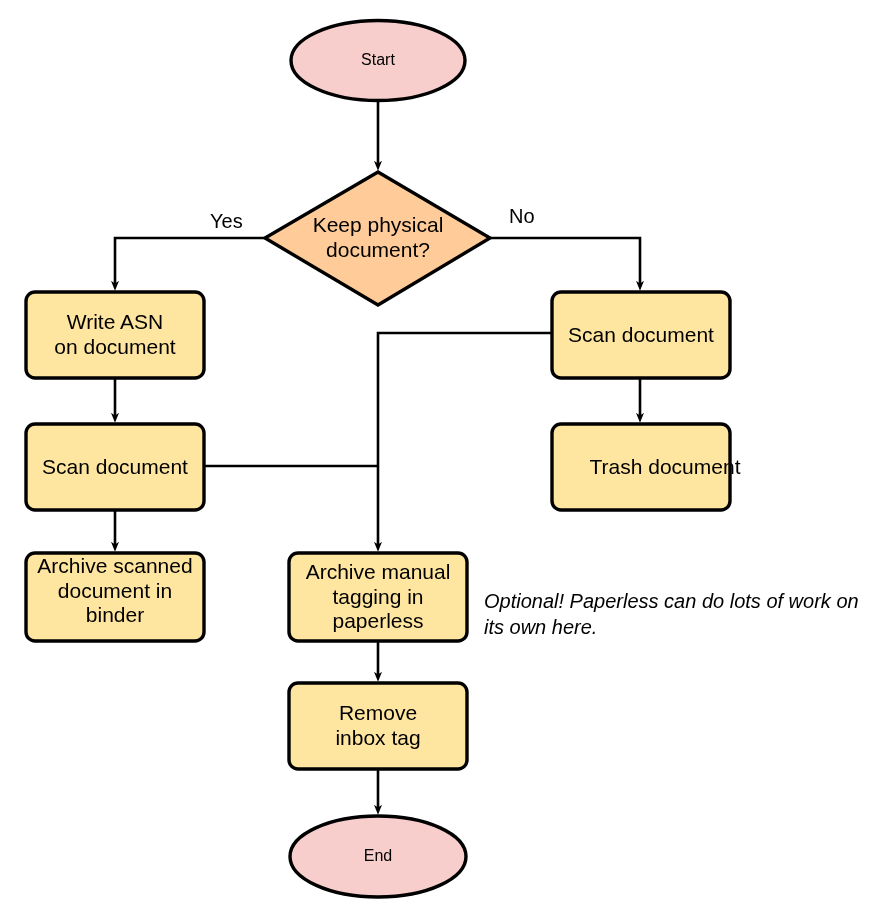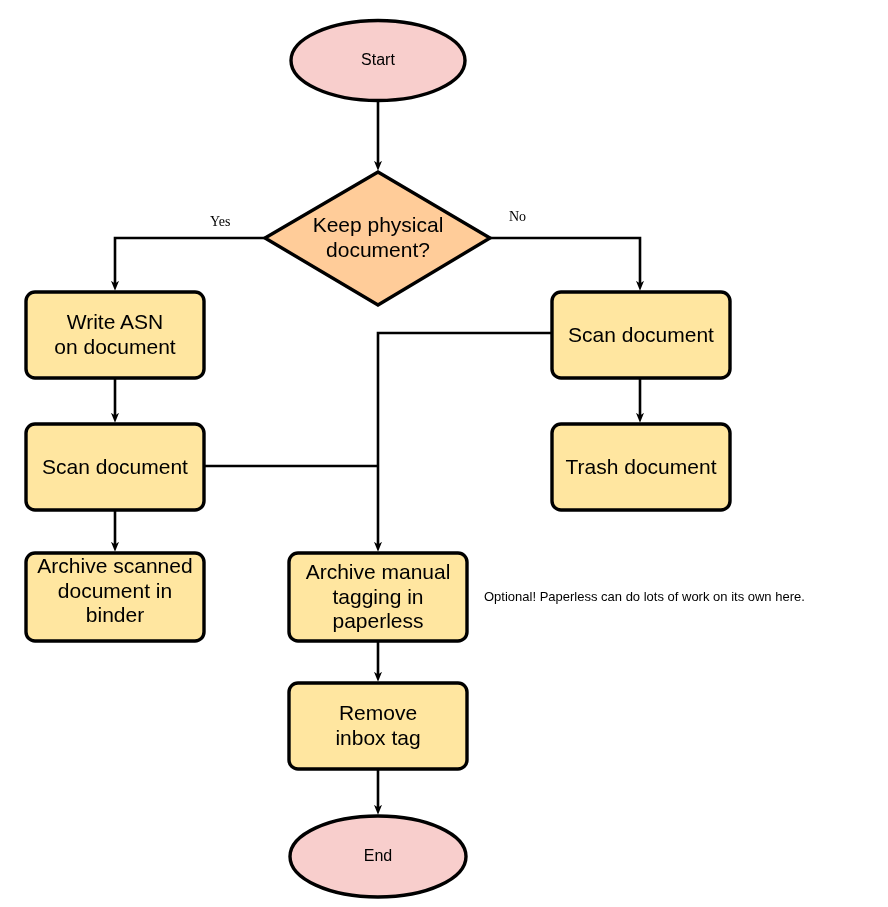--- a/index.html
+++ b/index.html
@@ -38,26 +38,26 @@
     white-space: pre-line;
     line-height: 1.18;
   }
   .node-label {
     font-size: 21px;
   }
   .terminal-label {
     font-size: 16px;
   }
   .edge-label {
-    font-size: 14px;
+    font-size: 20px;
     justify-content: flex-start;
-    font-family: Liberation Serif, serif;
   }
   .note-text {
-    font-size: 13px;
+    font-size: 20px;
+    font-style: italic;
     text-align: left;
     justify-content: flex-start;
     align-items: flex-start;
     line-height: 1.32;
   }
 </style>
 </head>
 <body>
 
 <div id="canvas">
@@ -118,21 +118,21 @@
 document?</div>
 
   <div class="node-label" style="left:26px; top:424px; width:178px; height:86px;">Scan document</div>
 
   <div class="node-label" style="left:26px; top:553px; width:178px; height:76px;">Archive scanned
 document in
 binder</div>
 
   <div class="node-label" style="left:552px; top:292px; width:178px; height:86px;">Scan document</div>
 
-  <div class="node-label" style="left:552px; top:424px; width:178px; height:86px;">Trash document</div>
+  <div class="node-label" style="left:552px; top:424px; width:178px; height:86px;padding-left:24px;">Trash document</div>
 
   <div class="node-label" style="left:289px; top:553px; width:178px; height:88px;">Archive manual
 tagging in
 paperless</div>
 
   <div class="node-label terminal-label" style="left:291px; top:816px; width:174px; height:81px;">End</div>
 
   <div class="node-label" style="left:289px; top:683px; width:178px; height:86px;">Remove
 inbox tag</div>
 

